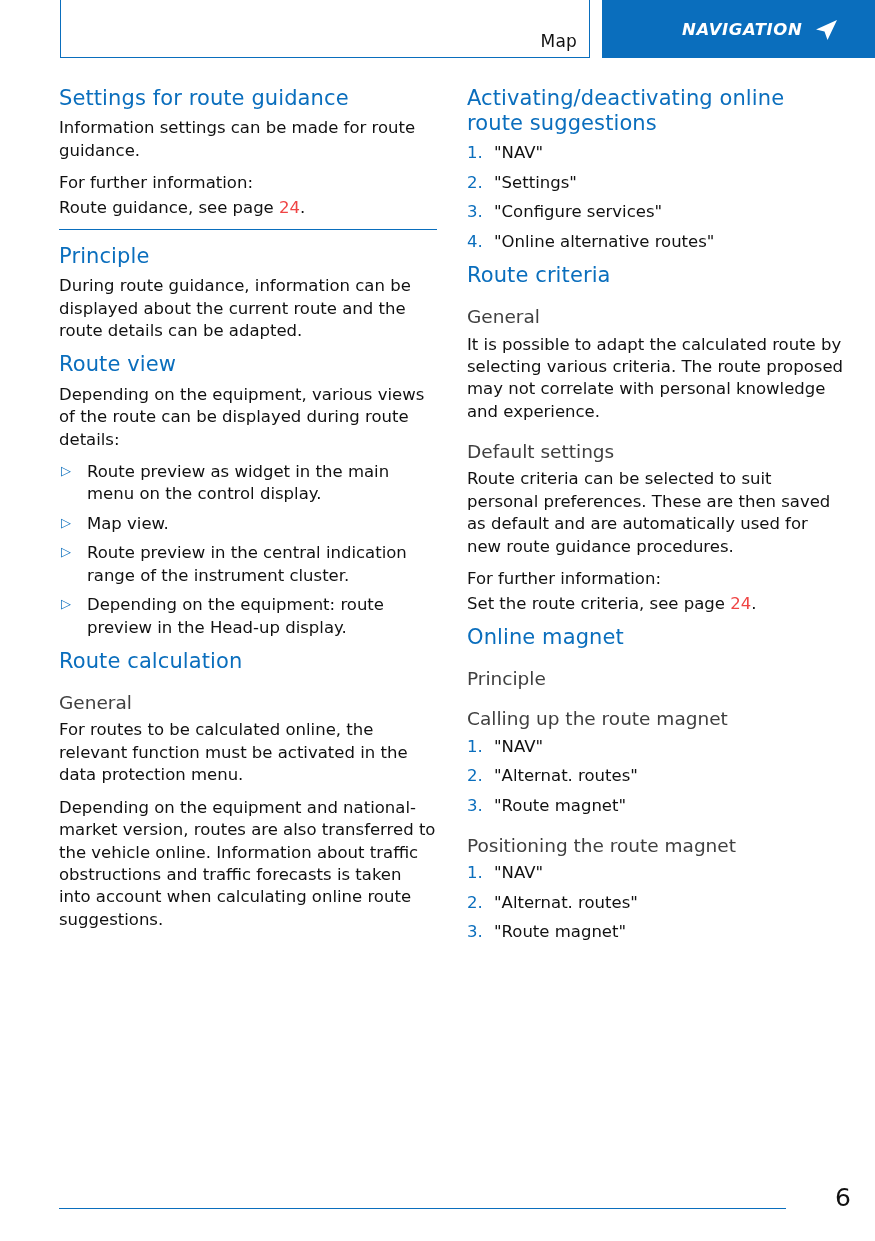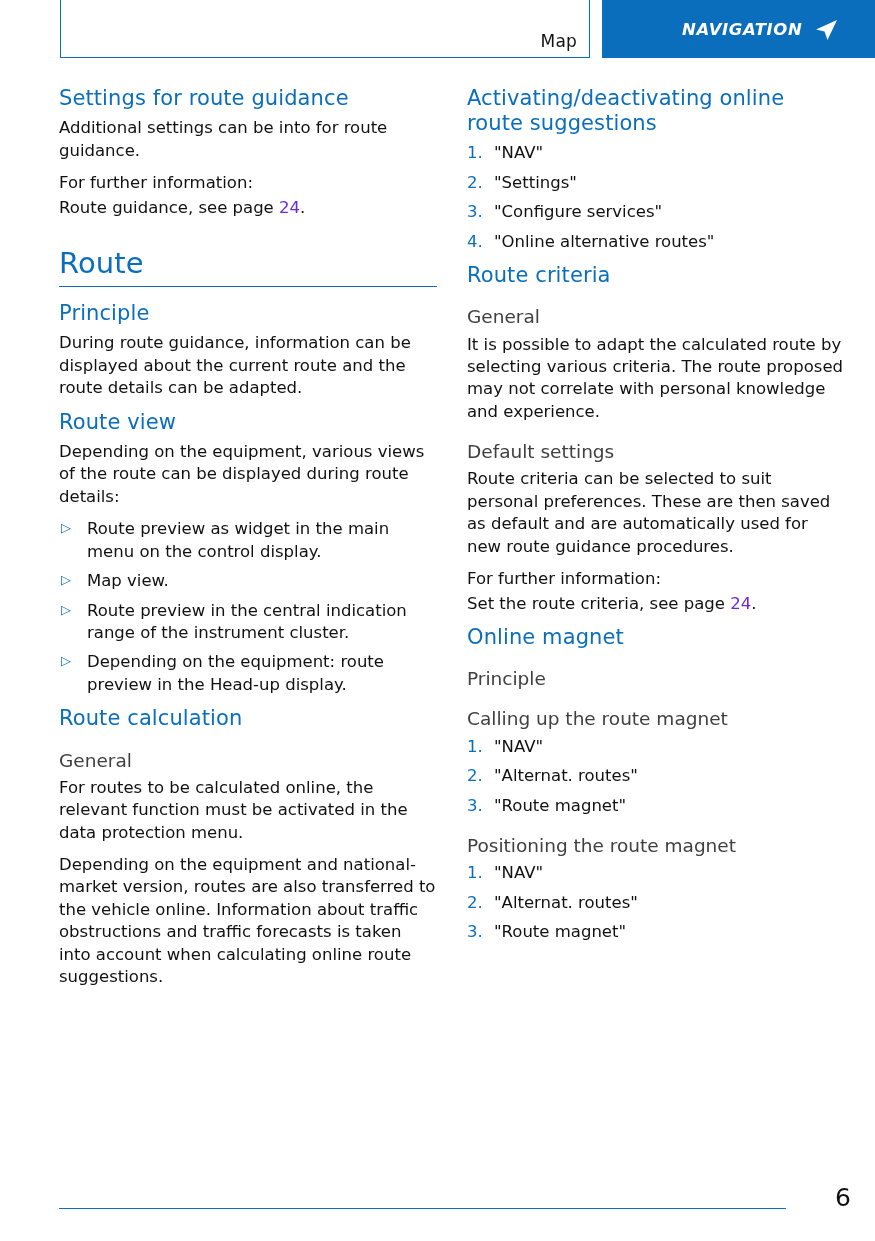--- a/index.html
+++ b/index.html
@@ -109,21 +109,21 @@
   }
   p.body {
     font-size: 16.5px;
     line-height: 1.36;
     margin: 0 0 10px 0;
     color: #111;
   }
   p.body.tight { margin-bottom: 2px; }
 
   .pagelink {
-    color: #6d28d9;
+    color: #ef4444;
   }
 
   
   ul.tri {
     list-style: none;
     margin: 6px 0 10px 0;
     padding: 0;
   }
   ul.tri li {
     position: relative;
@@ -194,25 +194,24 @@
       <svg viewBox="0 0 26 26" width="26" height="26" aria-hidden="true">
         <path d="M24 3 L3 12.5 L11.5 14.5 L14.5 23 Z" fill="#ffffff"></path>
       </svg>
     </span>
   </div>
 </div>
 
 <div class="col col-left">
 
   <h2 class="sec-title">Settings for route guidance</h2>
-  <p class="body">Additional settings can be into for route guidance.</p>
+  <p class="body">Information settings can be made for route guidance.</p>
   <p class="body tight">For further information:</p>
   <p class="body"><span>Route guidance, see page </span><span class="pagelink">24</span><span>.</span></p>
 
-  <h1 class="chapter">Route</h1>
   <hr class="chapter-rule">
 
   <h2 class="sec-title">Principle</h2>
   <p class="body">During route guidance, information can be displayed about the current route and the route details can be adapted.</p>
 
   <h2 class="sec-title">Route view</h2>
   <p class="body">Depending on the equipment, various views of the route can be displayed during route details:</p>
   <ul class="tri">
     <li><span class="tri-mark">▷</span><span>Route preview as widget in the main menu on the control display.</span></li>
     <li><span class="tri-mark">▷</span><span>Map view.</span></li>

